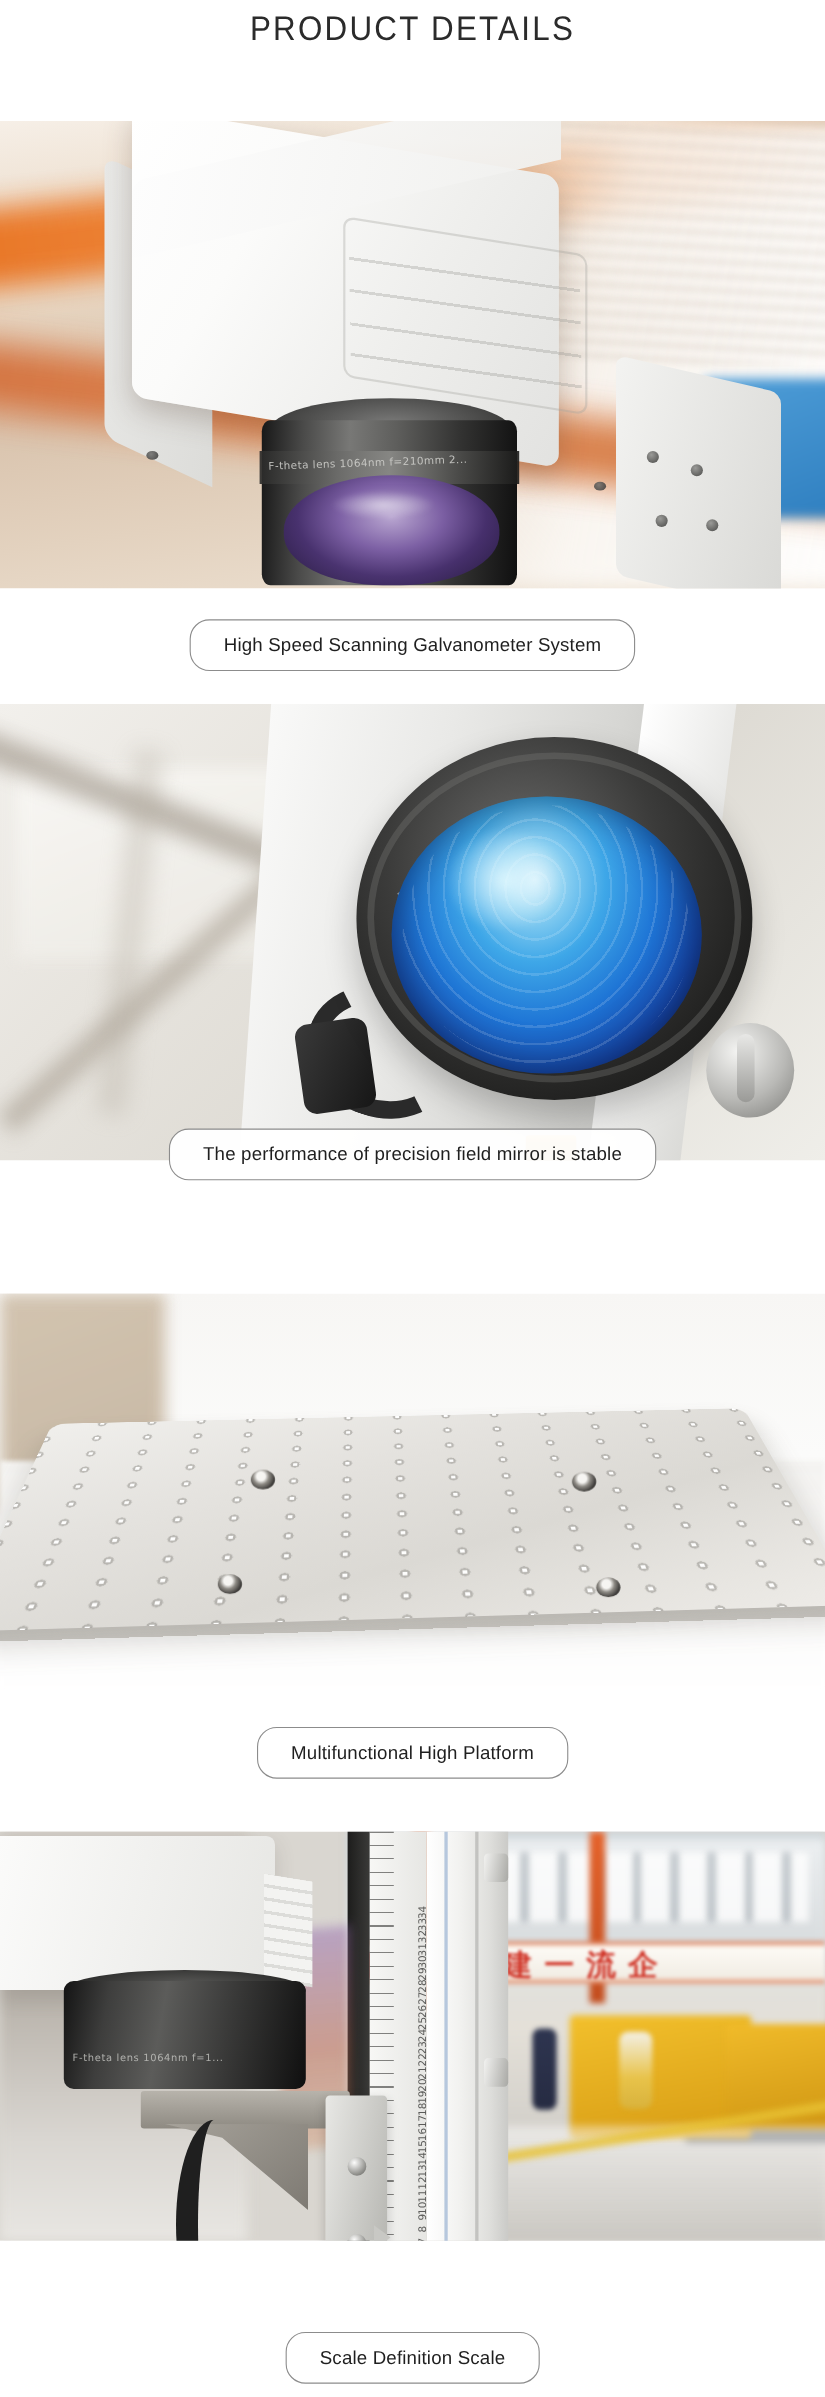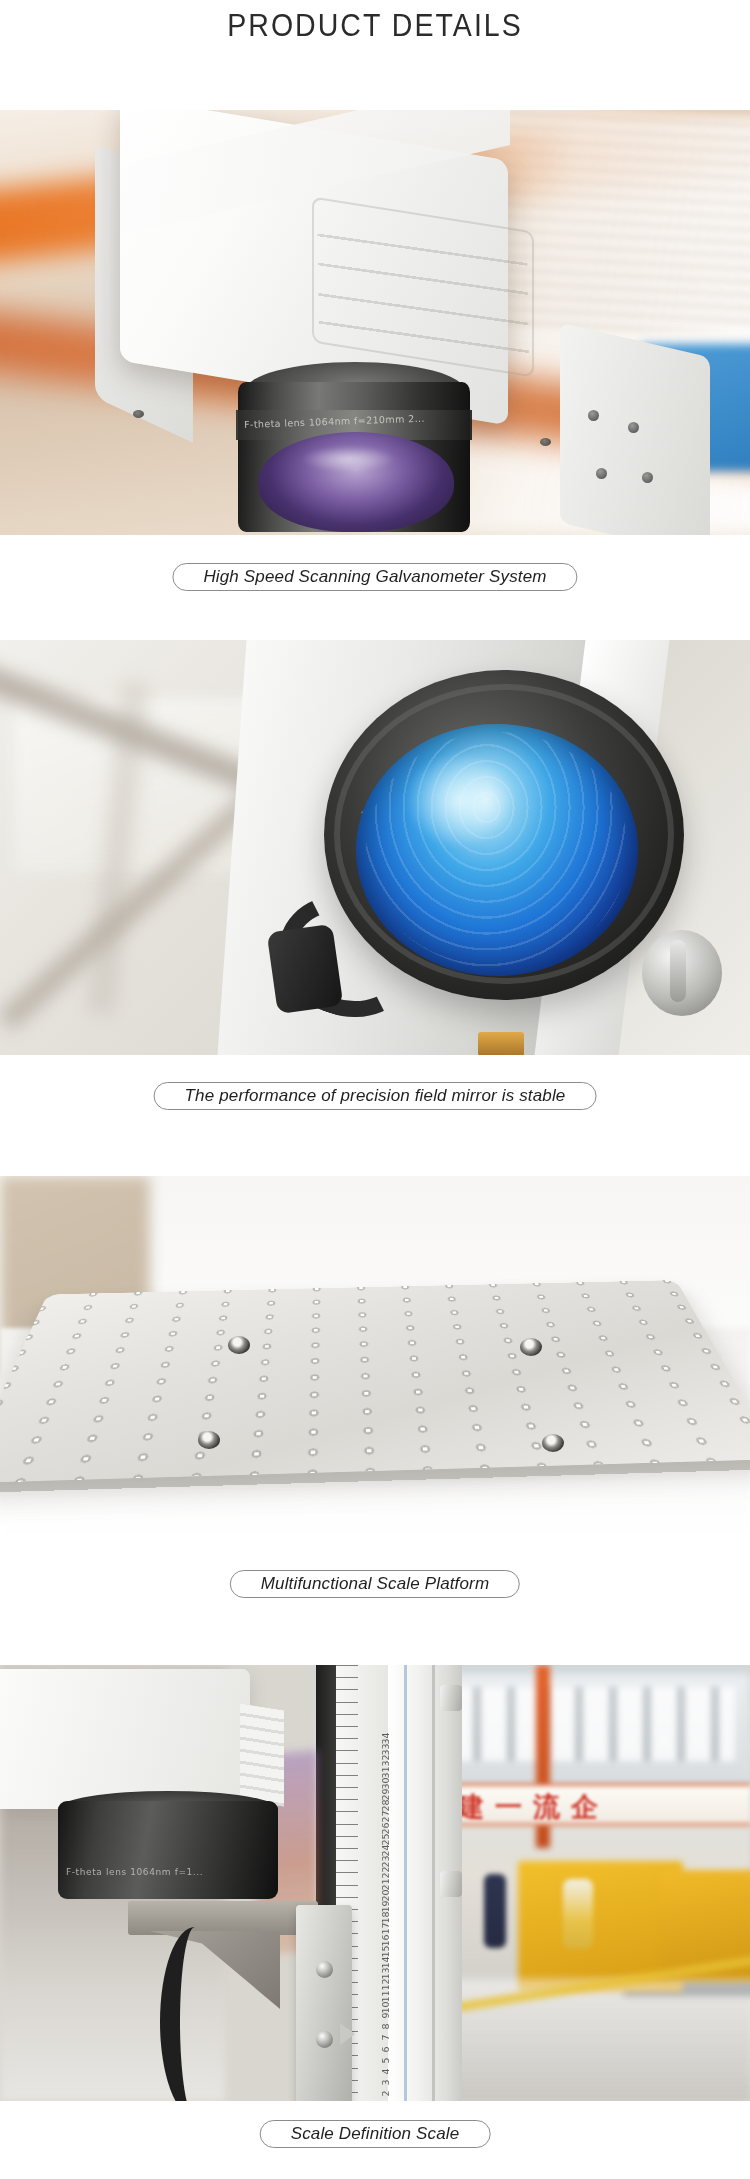--- a/index.html
+++ b/index.html
@@ -17,21 +17,21 @@
     font-size:31px; font-weight:400; letter-spacing:2.2px;
     color:#2b2b2b;
     transform:scaleX(.92); transform-origin:center;
   }
 
   
   .photo{ position:absolute; left:0; width:750px; overflow:hidden; }
   .ph1{ top:110px;  height:425px; }
   .ph2{ top:640px;  height:415px; }
   .ph3{ top:1176px; height:362px; }
-  .ph4{ top:1665px; height:436px; }
+  .ph4{ top:1665px; height:372px; }
   .layer{ position:absolute; }
 
   
   .p1-bg{ inset:0; position:absolute;
     background:
       linear-gradient(172deg,#f6efe7 0%,#efe2d3 14%,#e8d6c2 30%,#d9c3ad 52%,#e3d2bf 74%,#efe4d6 100%);
     filter:blur(0px);
   }
   .p1-beamA{ left:-6%; top:8%; width:118%; height:72px;
     background:linear-gradient(90deg,#e8701c,#f0873a 35%,#e07a2c 70%,#caa681);
@@ -280,28 +280,28 @@
     border-top:11px solid transparent; border-bottom:11px solid transparent;
     border-left:15px solid #c8c8c4;}
   .p4-thumb1{ left:440px; top:20px; width:22px; height:26px; border-radius:4px;
     background:linear-gradient(100deg,#f2f2f0,#a8a8a4);}
   .p4-thumb2{ left:440px; top:206px; width:22px; height:26px; border-radius:4px;
     background:linear-gradient(100deg,#f2f2f0,#a8a8a4);}
 
   
   .pill{
     position:absolute; left:50%; transform:translateX(-50%);
-    height:28px; border:1px solid #8c8c8c; border-radius:18px;
+    height:47px; border:1px solid #8c8c8c; border-radius:18px;
     background:rgba(255,255,255,.96);
     display:flex; align-items:center; justify-content:center;
     padding:0 30px; white-space:nowrap;
-    font-size:17px; color:#1f1f1f; letter-spacing:.15px;font-style:italic;
+    font-size:17px; color:#1f1f1f; letter-spacing:.15px;
   }
   .pill1{ top:563px; }
-  .pill2{ top:1082px; }
+  .pill2{ top:1026px; }
   .pill3{ top:1570px; }
   .pill4{ top:2120px; }
 </style>
 </head>
 <body>
 
 <div class="page-title">PRODUCT DETAILS</div>
 
 <div class="photo ph1">
   <div class="layer p1-bg"></div>
@@ -377,21 +377,21 @@
   <div class="layer p3-plateBase"></div>
   <div class="layer p3-plate"></div>
   <div class="layer p3-holes"></div>
   <div class="p3-bolt p3-b1"></div>
   <div class="p3-bolt p3-b2"></div>
   <div class="p3-bolt p3-b3"></div>
   <div class="p3-bolt p3-b4"></div>
 </div>
 
 <div class="pill pill3">
-  <span>Multifunctional Scale Platform</span>
+  <span>Multifunctional High Platform</span>
 </div>
 
 <div class="photo ph4">
   <div class="layer p4-bg"></div>
   <div class="layer p4-factory"></div>
   <div class="layer p4-bld"></div>
   <div class="layer p4-winRow"></div>
   <div class="layer p4-pillar1"></div>
   <div class="layer p4-pillar2"></div>
   <div class="layer p4-banner"></div>

